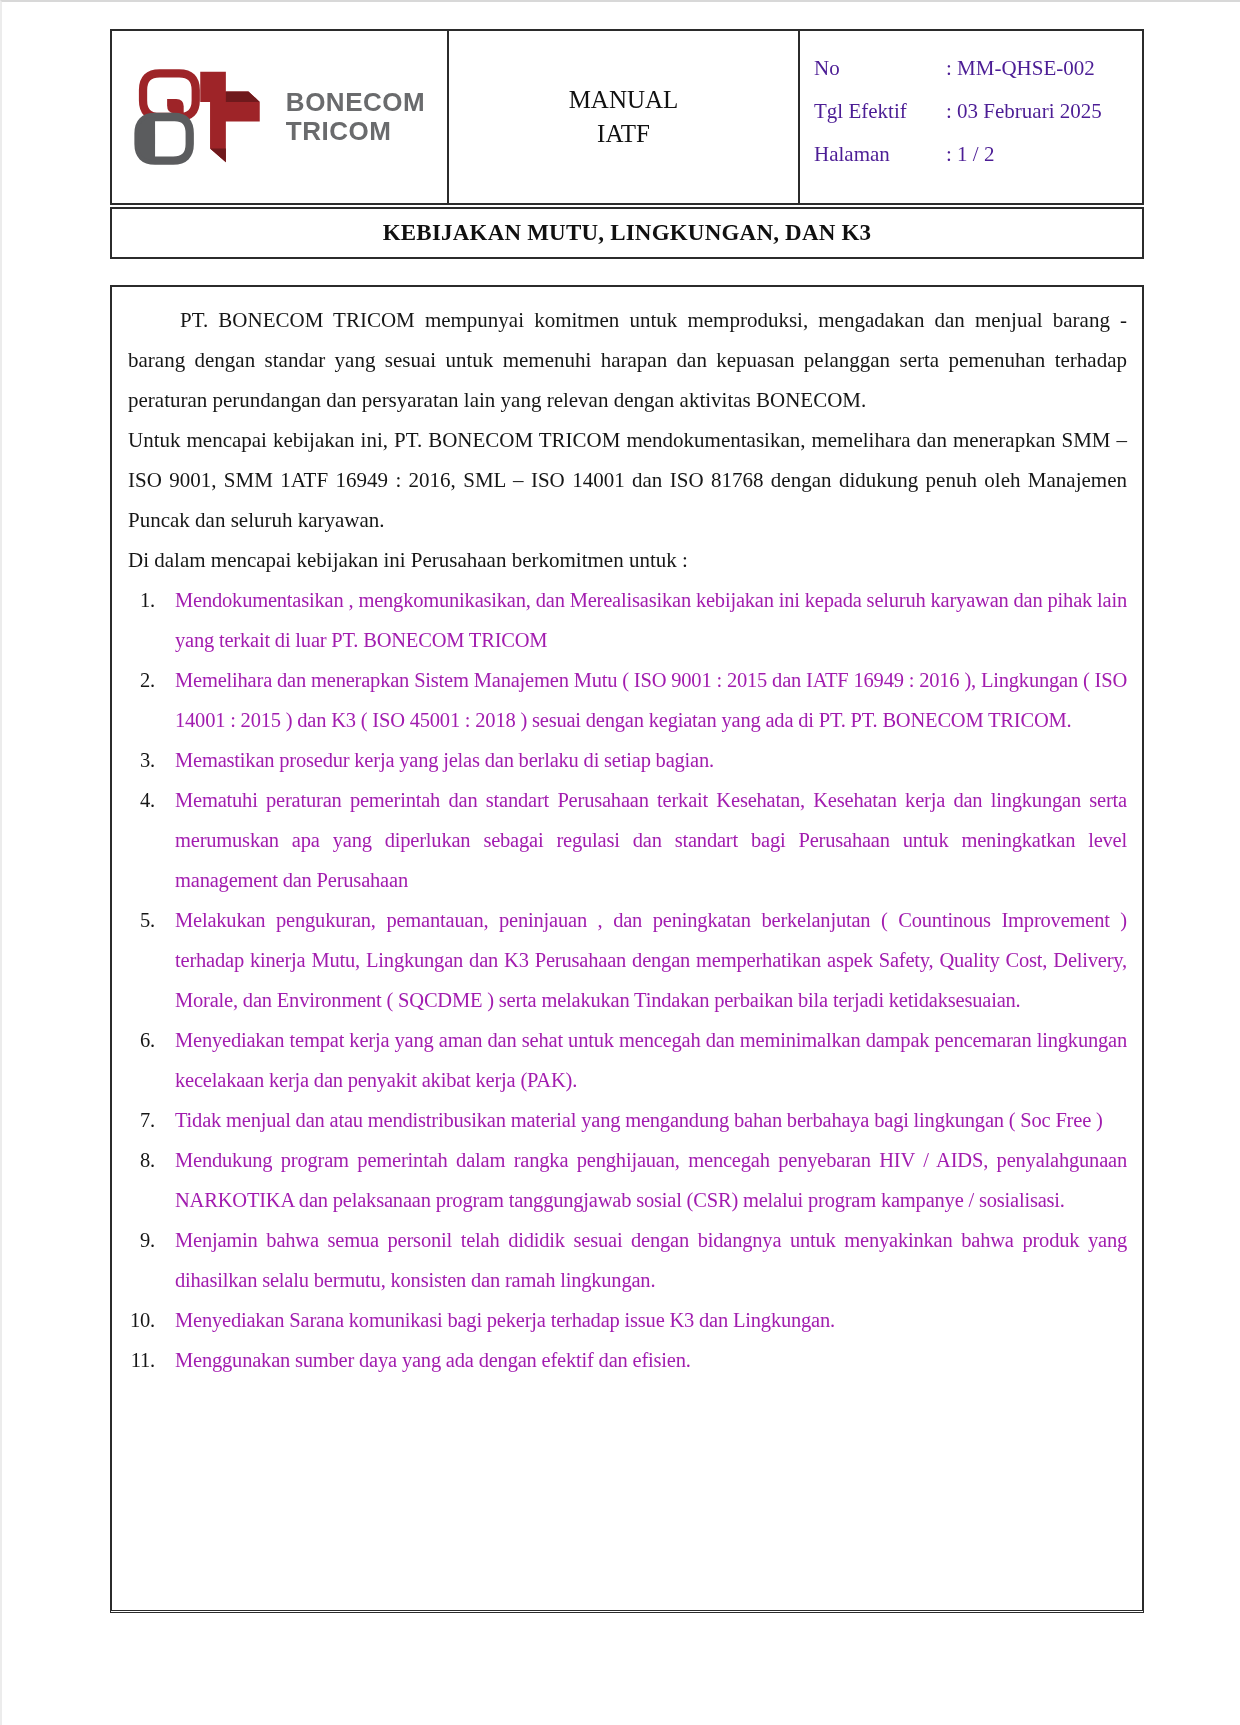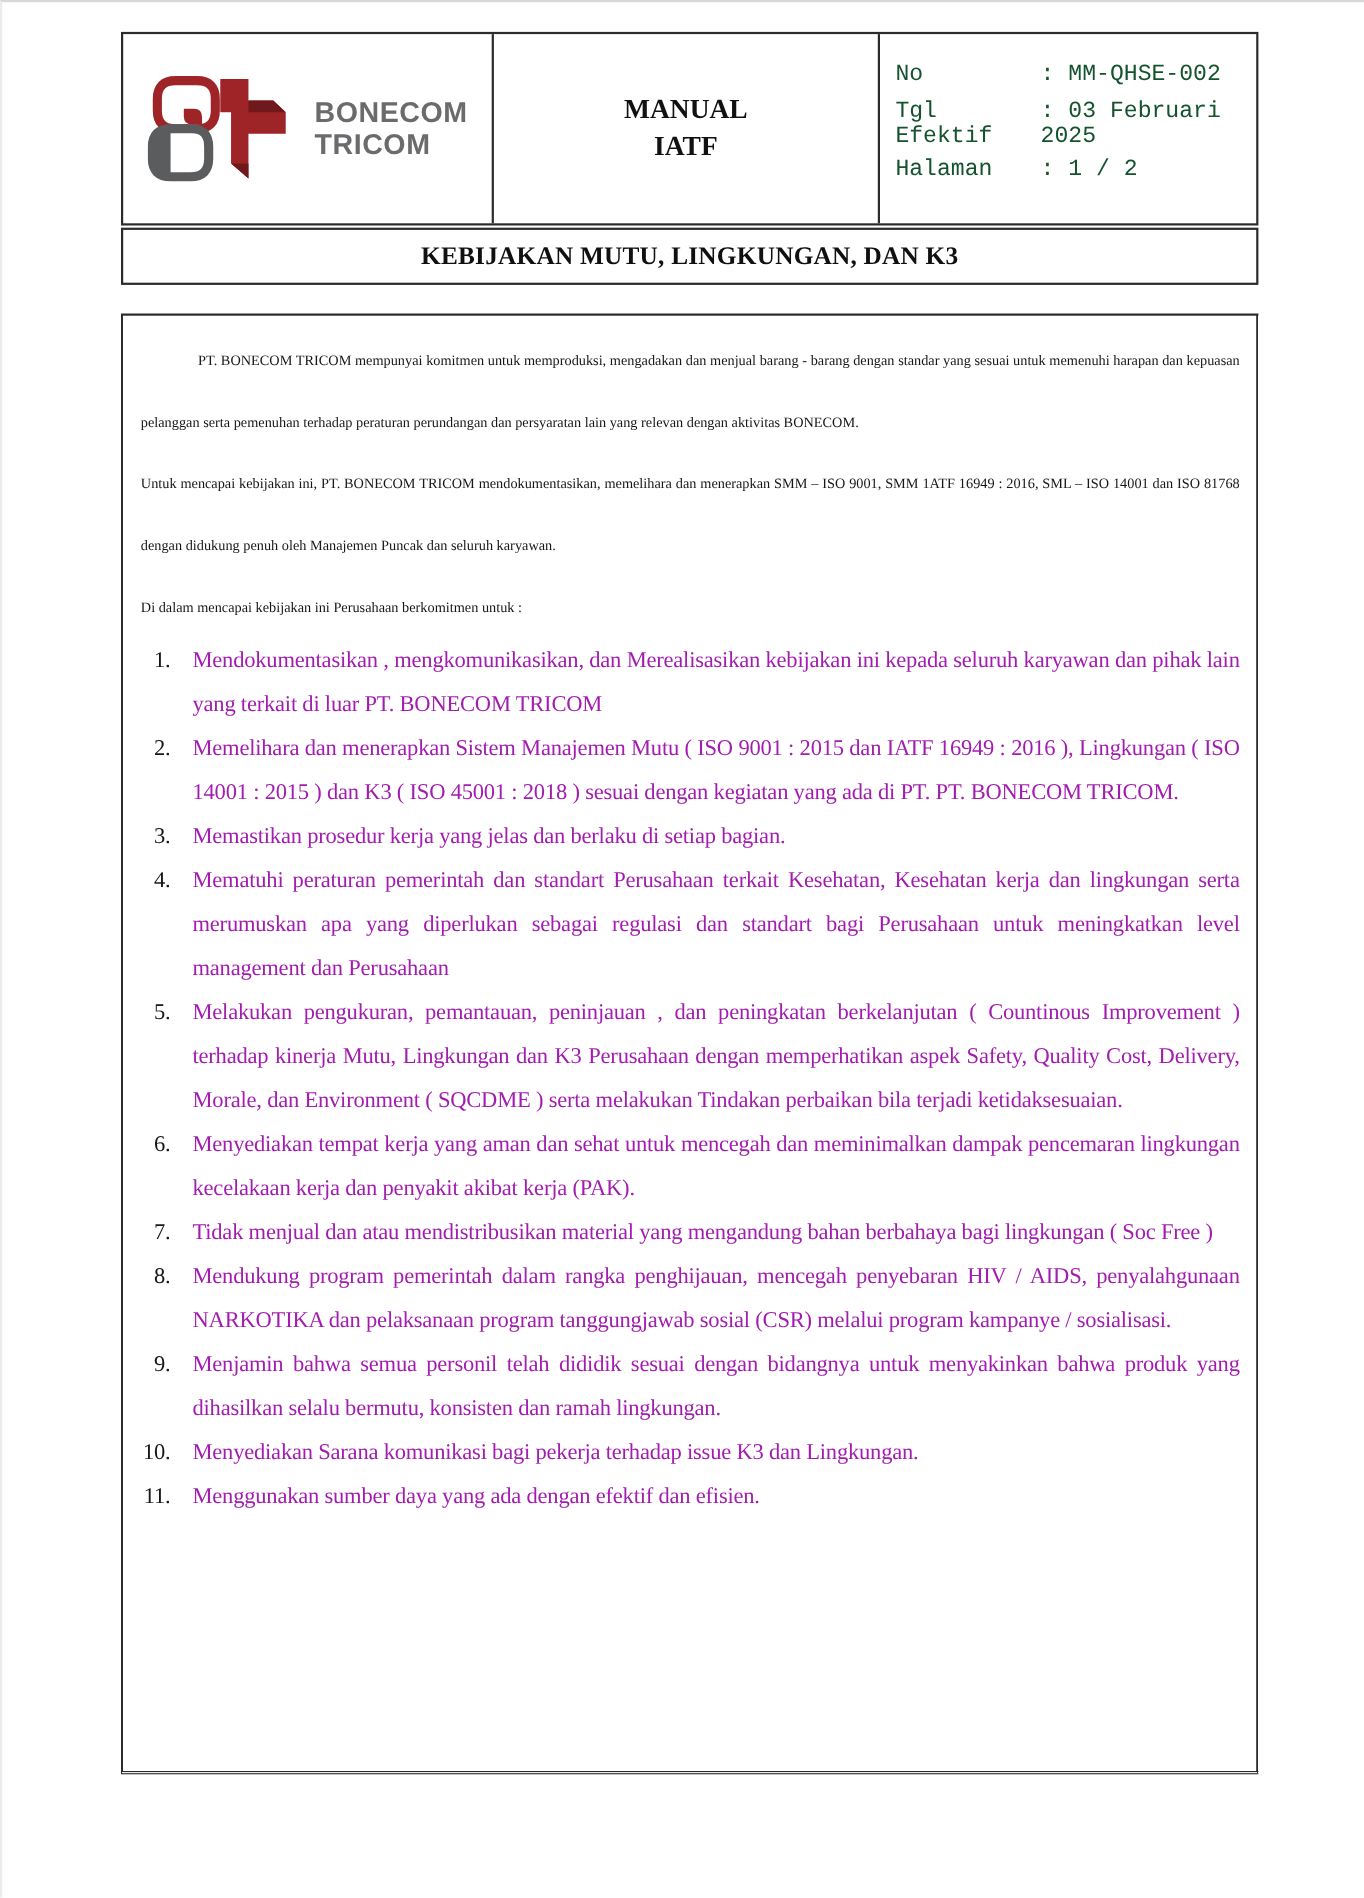--- a/index.html
+++ b/index.html
@@ -15,38 +15,38 @@
     display:flex; margin:27px 0 0 108px; width:1034px; height:176px;
     border:2px solid #2b2b2b; background:#fff;
   }
   .hcell { border-right:2px solid #2b2b2b; }
   .hcell:last-child { border-right:none; }
   .logo-cell { width:337px; display:flex; align-items:center; justify-content:center; gap:24px; }
   .logo-wrap { display:flex; align-items:center; }
   .logo-text { font-family:"Liberation Sans", sans-serif; font-weight:bold;
     color:#6a6b6d; font-size:26px; line-height:29px; letter-spacing:.5px; }
   .doc-type-cell { width:351px; display:flex; align-items:center; justify-content:center; }
-  .doc-type { text-align:center; font-weight:bold; font-size:25px; line-height:34px; color:#111; }
+  .doc-type { text-align:center; font-weight:normal; font-size:25px; line-height:34px; color:#111; }
   .meta-cell { flex:1; padding:16px 6px 0 14px; }
   .meta-row { display:grid; grid-template-columns:132px 1fr; height:43px; align-items:center;
-    font-size:21px; color:#14532d;font-family:Liberation Mono, monospace; }
+    font-size:21px; color:#4c1d95; }
   
   .title-bar {
     margin:2px 0 0 108px; width:1034px; height:52px;
     border:2px solid #2b2b2b; display:flex; align-items:center; justify-content:center;
   }
   .title-bar span { font-weight:bold; font-size:23px; letter-spacing:.2px; color:#101010; }
   
   .body-box {
     margin:26px 0 0 108px; width:1034px; min-height:1328px;
     border:2px solid #2b2b2b; border-bottom:3px double #2b2b2b;
     padding:13px 15px 18px 16px;
   }
   .body-box p {
-    font-size:13px; line-height:56px; text-align:justify; color:#161616;
+    font-size:21px; line-height:40px; text-align:justify; color:#161616;
   }
   .body-box p.indented { text-indent:52px; }
   .policy-list { margin-top:0; }
   .list-item { display:grid; grid-template-columns:27px 1fr; column-gap:8px; }
   .li-num { text-align:right; font-size:20.5px; line-height:40px; letter-spacing:-.2px; color:#161616; }
   .li-text { font-size:20.5px; line-height:40px; text-align:justify; letter-spacing:-.2px; color:#a21caf;margin-left:12px; }
 </style>
 </head>
 <body>
 

